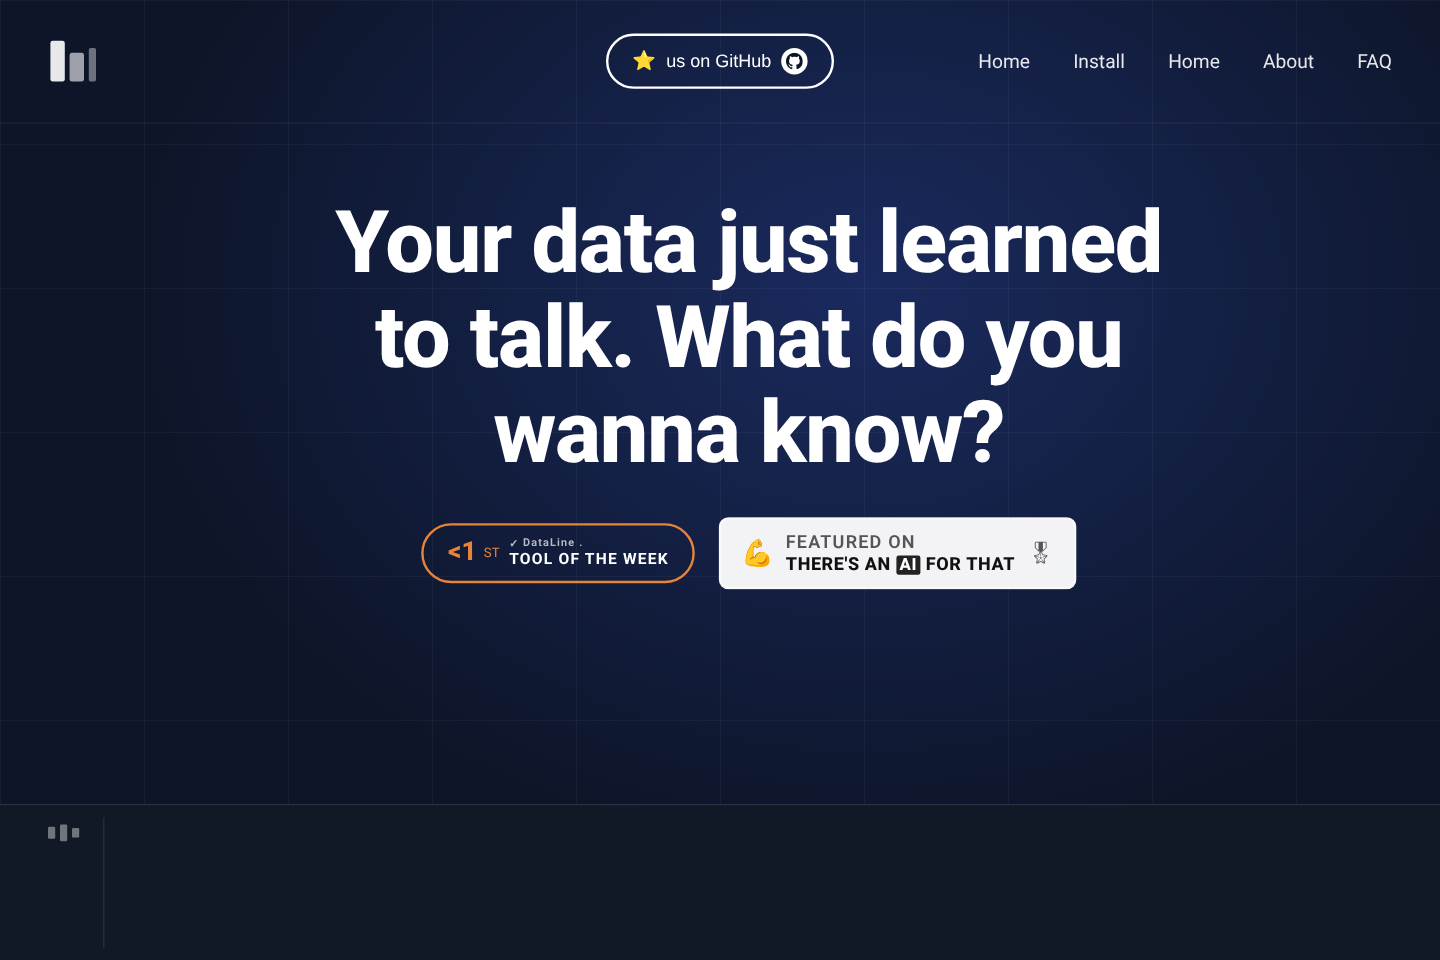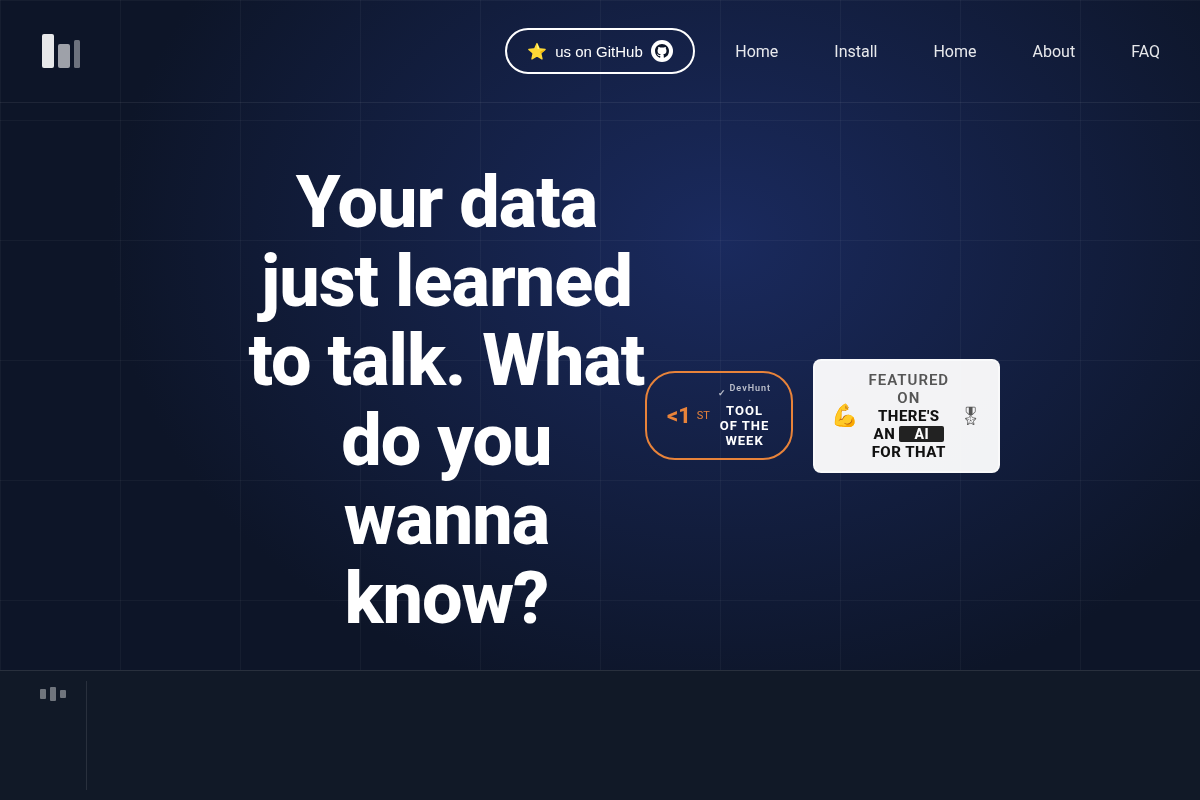--- a/index.html
+++ b/index.html
@@ -109,39 +109,40 @@
       display: flex;
       align-items: center;
       justify-content: center;
       color: #0d1528;
       font-size: 14px;
     }
 
     .nav-links {
       display: flex;
       align-items: center;
-      gap: 56px;
+      gap: 36px;
       position: absolute;
       right: 40px;
     }
 
     .nav-link {
       color: #ffffff;
       text-decoration: none;
       font-size: 16px;
       font-weight: 400;
       cursor: pointer;
       opacity: 0.9;
     }
 
     
     .hero {
       position: relative;
       z-index: 10;
       display: flex;
+      flex-direction: column;
       align-items: center;
       text-align: center;
       padding: 60px 200px 40px;
       margin-left: 48px;
     }
 
     .hero-title {
       font-size: 72px;
       font-weight: 800;
       line-height: 1.1;
@@ -248,21 +249,21 @@
     .aithat-name {
       font-size: 15px;
       font-weight: 800;
       color: #111;
       letter-spacing: 0.5px;
     }
 
     .aithat-name .ai-highlight {
       background: #222;
       color: #fff;
-      padding: 0 15px;
+      padding: 0 3px;
       border-radius: 2px;
       font-size: 14px;
     }
 
     .aithat-ribbon {
       color: #555;
       font-size: 18px;
     }
 
     
@@ -350,21 +351,21 @@
   <h1 class="hero-title">Your data just learned to talk. What do you wanna know?</h1>
 
   <div class="badge-row">
 
     <div class="devhunt-badge">
       <span class="devhunt-number">&lt;1</span>
       <span class="devhunt-sup">ST</span>
       <div class="devhunt-text">
         <span class="devhunt-brand">
           <span>✓</span>
-            <span>DevHunt .</span>
+            <span>DataLine .</span>
         </span>
         <span class="devhunt-label">TOOL OF THE WEEK</span>
       </div>
     </div>
 
     <div class="aithat-badge">
       <span class="aithat-arm">💪</span>
       <div class="aithat-text">
         <span class="aithat-featured">FEATURED ON</span>
         <span class="aithat-name">

